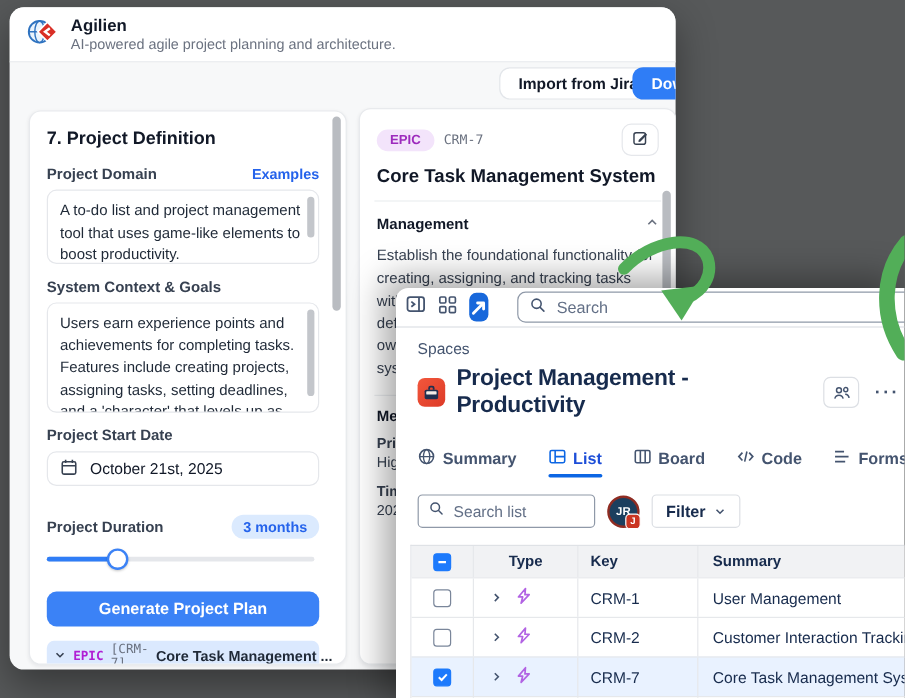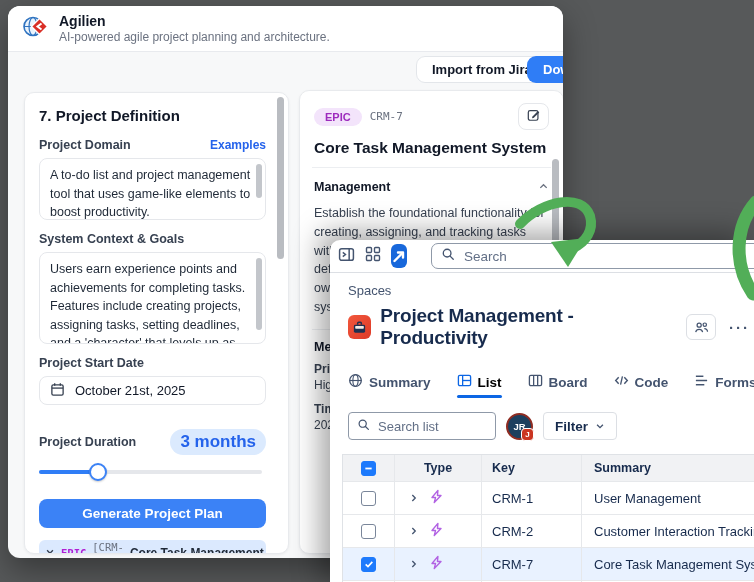--- a/index.html
+++ b/index.html
@@ -28,21 +28,21 @@
   .field-label{font-size:12.5px;font-weight:600;color:#374151;}
   .link{font-size:12px;font-weight:600;color:#2563eb;}
   .textarea{position:relative;background:#fff;border:1px solid #e5e7eb;border-radius:8px;padding:7px 14px 7px 10px;
             font-size:12.5px;line-height:1.48;color:#1f2937;overflow:hidden;}
   .ta1{height:62px;margin-bottom:12px;}
   .ta2{height:92px;margin-bottom:12px;}
   .ta-thumb{position:absolute;right:3px;width:6px;border-radius:3px;background:#c3c6cb;}
   .date-input{display:flex;align-items:center;gap:10px;background:#fff;border:1px solid #e5e7eb;border-radius:8px;
             height:29px;padding:0 10px;font-size:13px;color:#111827;margin-bottom:24px;}
   .dur-row{display:flex;justify-content:space-between;align-items:center;margin-bottom:8px;}
-  .badge-blue{background:#dbeafe;color:#2563eb;font-size:17px;font-weight:700;border-radius:999px;padding:3px 10px;}
+  .badge-blue{background:#dbeafe;color:#2563eb;font-size:12px;font-weight:700;border-radius:999px;padding:3px 10px;}
   .slider{position:relative;height:18px;margin:2px 0 14px 0;}
   .slider .track{position:absolute;left:0;right:4px;top:7px;height:4px;border-radius:2px;background:#e5e7eb;}
   .slider .fill{position:absolute;left:0;top:7px;height:4px;width:58px;border-radius:2px;background:#2f7df6;}
   .slider .thumb{position:absolute;left:50px;top:0;width:18px;height:18px;border-radius:50%;background:#fff;
             border:2px solid #3b82f6;box-shadow:0 1px 2px rgba(0,0,0,.2);}
   .btn-generate{width:100%;height:29px;background:#3b82f6;color:#fff;border:none;border-radius:8px;
             font-size:13.5px;font-weight:700;margin:4px 0 12px 0;}
 
   .tree{position:relative;font-size:12px;}
   .tree-row{position:relative;display:flex;align-items:center;gap:6px;height:26px;border-radius:6px;margin-bottom:5px;}
@@ -85,21 +85,21 @@
   .j-title-row{display:flex;align-items:center;gap:9px;margin-bottom:24px;}
   .proj-icon{width:24px;height:24px;border-radius:6px;background:linear-gradient(135deg,#f2573c,#dd3a27);
             display:flex;align-items:center;justify-content:center;}
   .j-title{font-size:19px;font-weight:700;color:#172b4d;letter-spacing:-.2px;}
   .people-btn{width:30px;height:26px;border:1px solid #dcdfe4;border-radius:6px;background:#fff;
             display:flex;align-items:center;justify-content:center;}
   .more-dots{font-size:15px;font-weight:700;color:#44546f;letter-spacing:2px;padding:0 4px;}
   .j-tabs{display:flex;gap:26px;margin-bottom:14px;}
   .j-tab{display:flex;align-items:center;gap:6px;font-size:13.5px;font-weight:600;color:#44546f;
             padding-bottom:7px;position:relative;}
-  .j-tab.active{color:#000000;}
+  .j-tab.active{color:#1d4ed8;}
   .j-tab.active::after{content:"";position:absolute;left:0;right:0;bottom:0;height:3px;background:#0c66e4;border-radius:2px;}
   .j-controls{display:flex;align-items:center;gap:10px;margin:2px 0 14px 0;}
   .list-search{width:148px;height:28px;border:1px solid #8f99a8;border-radius:4px;display:flex;align-items:center;
             gap:6px;padding:0 8px;}
   .list-search input{border:none;outline:none;font-size:13px;color:#44546f;width:100px;background:transparent;
             font-family:"Liberation Sans",sans-serif;}
   .list-search input::placeholder{color:#626f86;opacity:1;}
   .avatar{position:relative;width:27px;height:27px;border-radius:50%;background:#1c3f5e;border:2px solid #8f2c22;
             display:flex;align-items:center;justify-content:center;font-size:9.5px;font-weight:700;color:#fff;}
   .avatar .badge{position:absolute;right:-3px;bottom:-3px;width:13px;height:13px;border-radius:4px;background:#ca3521;

